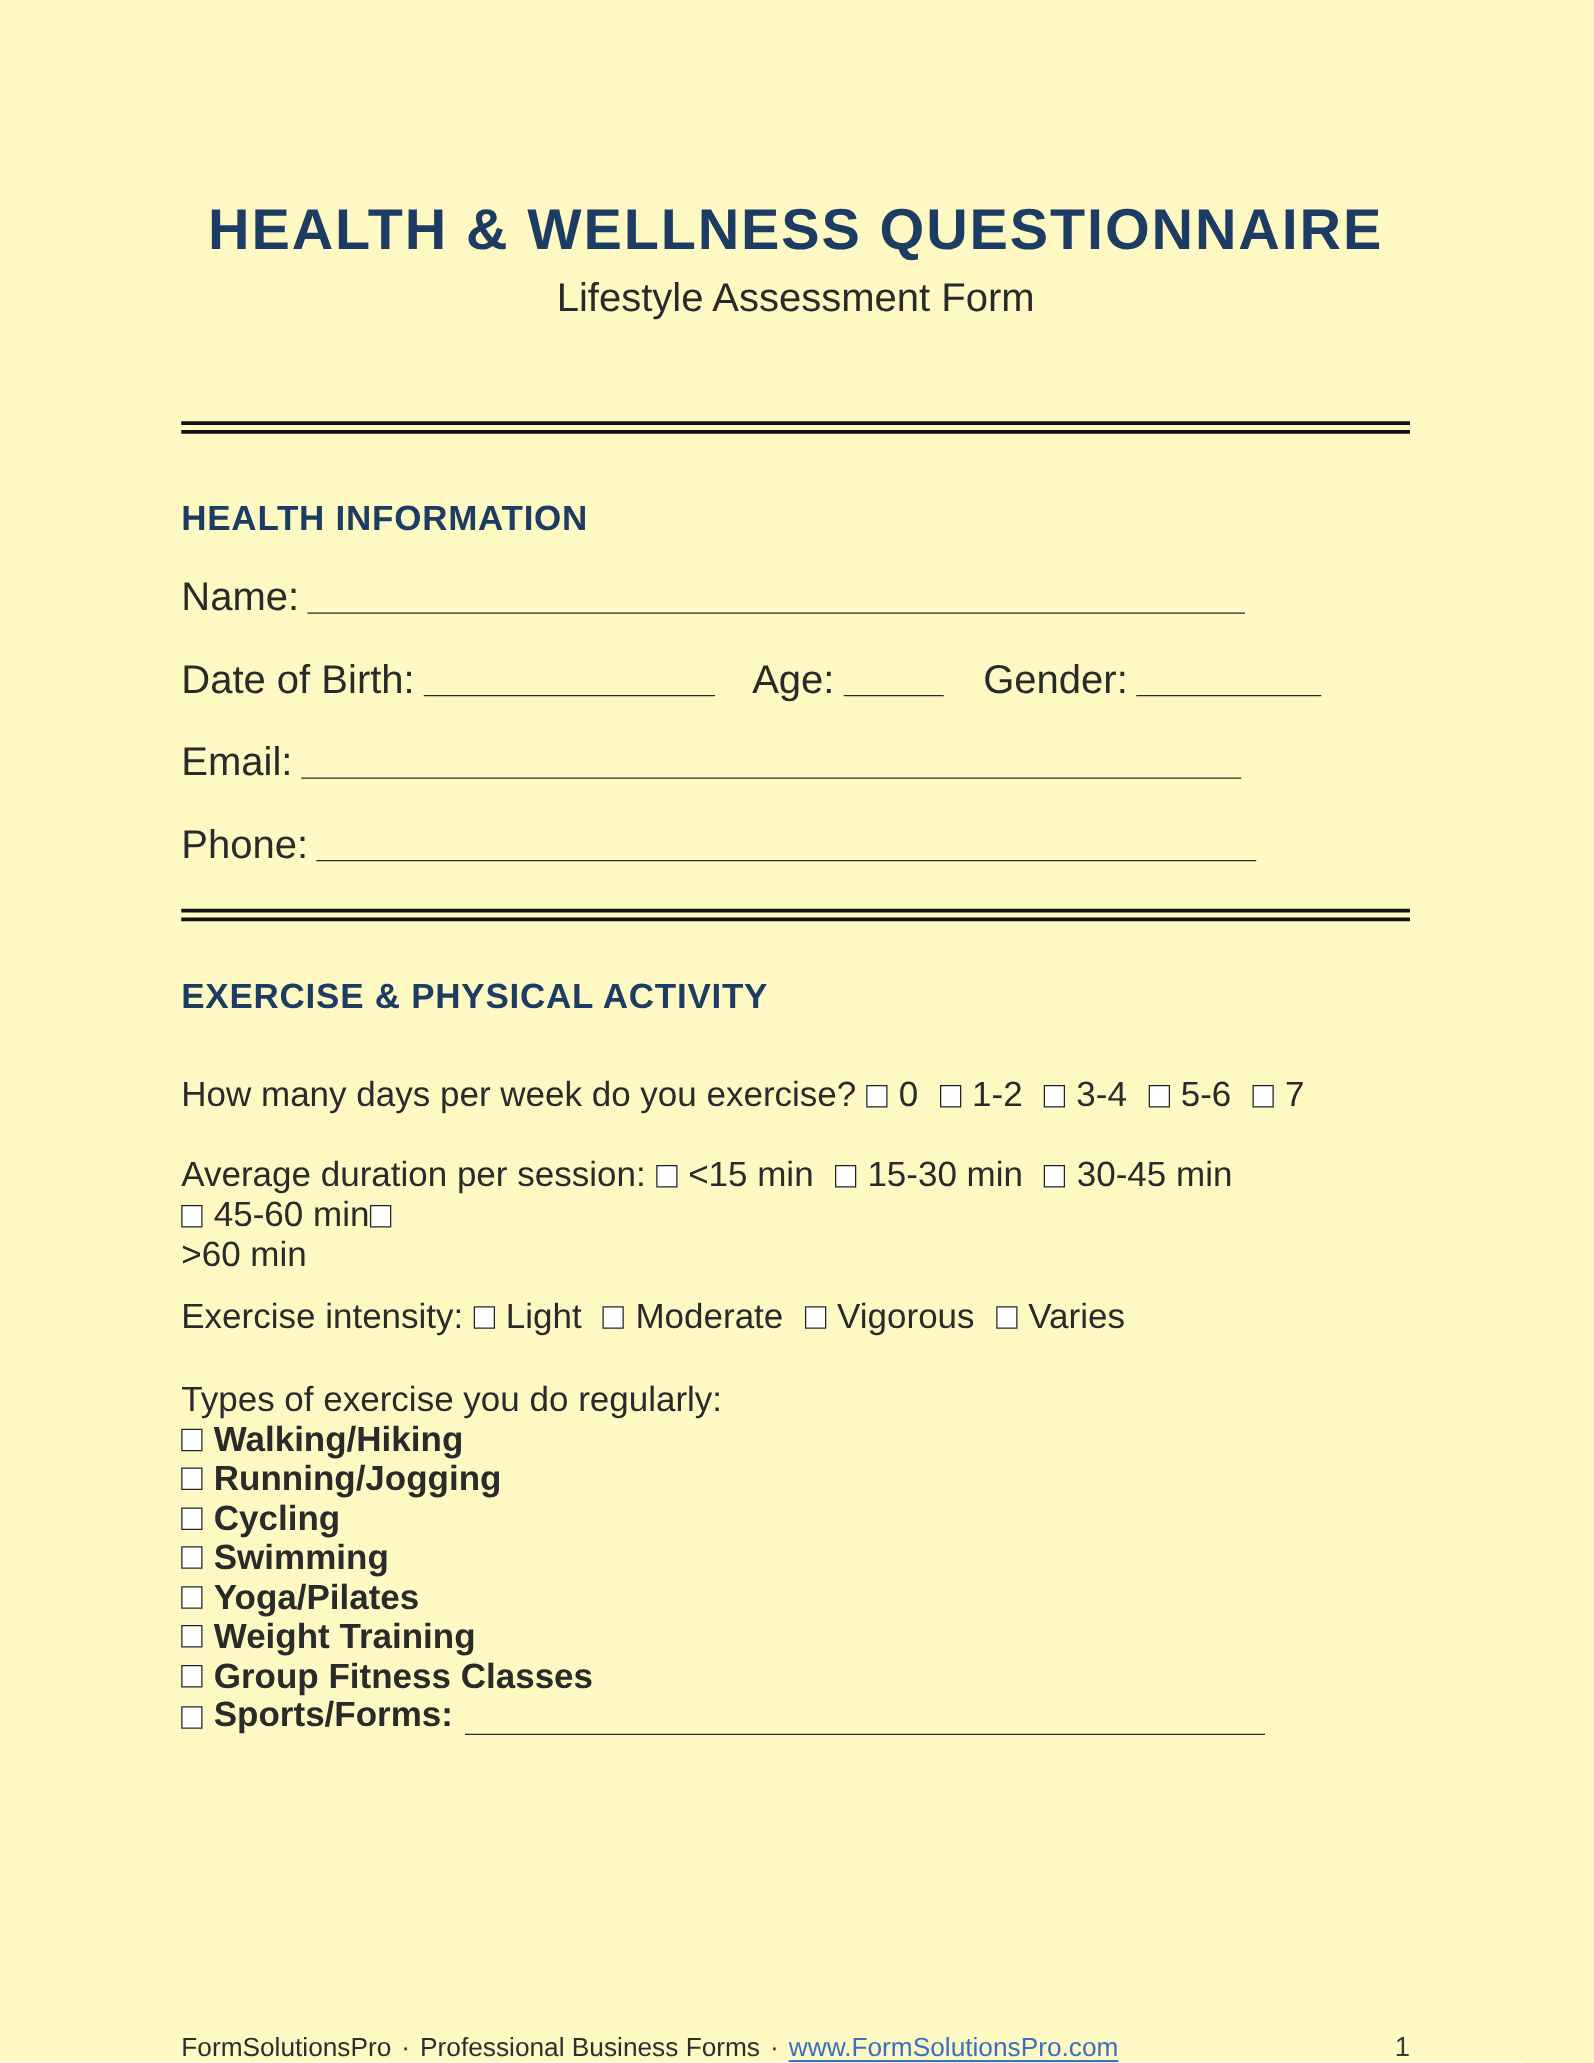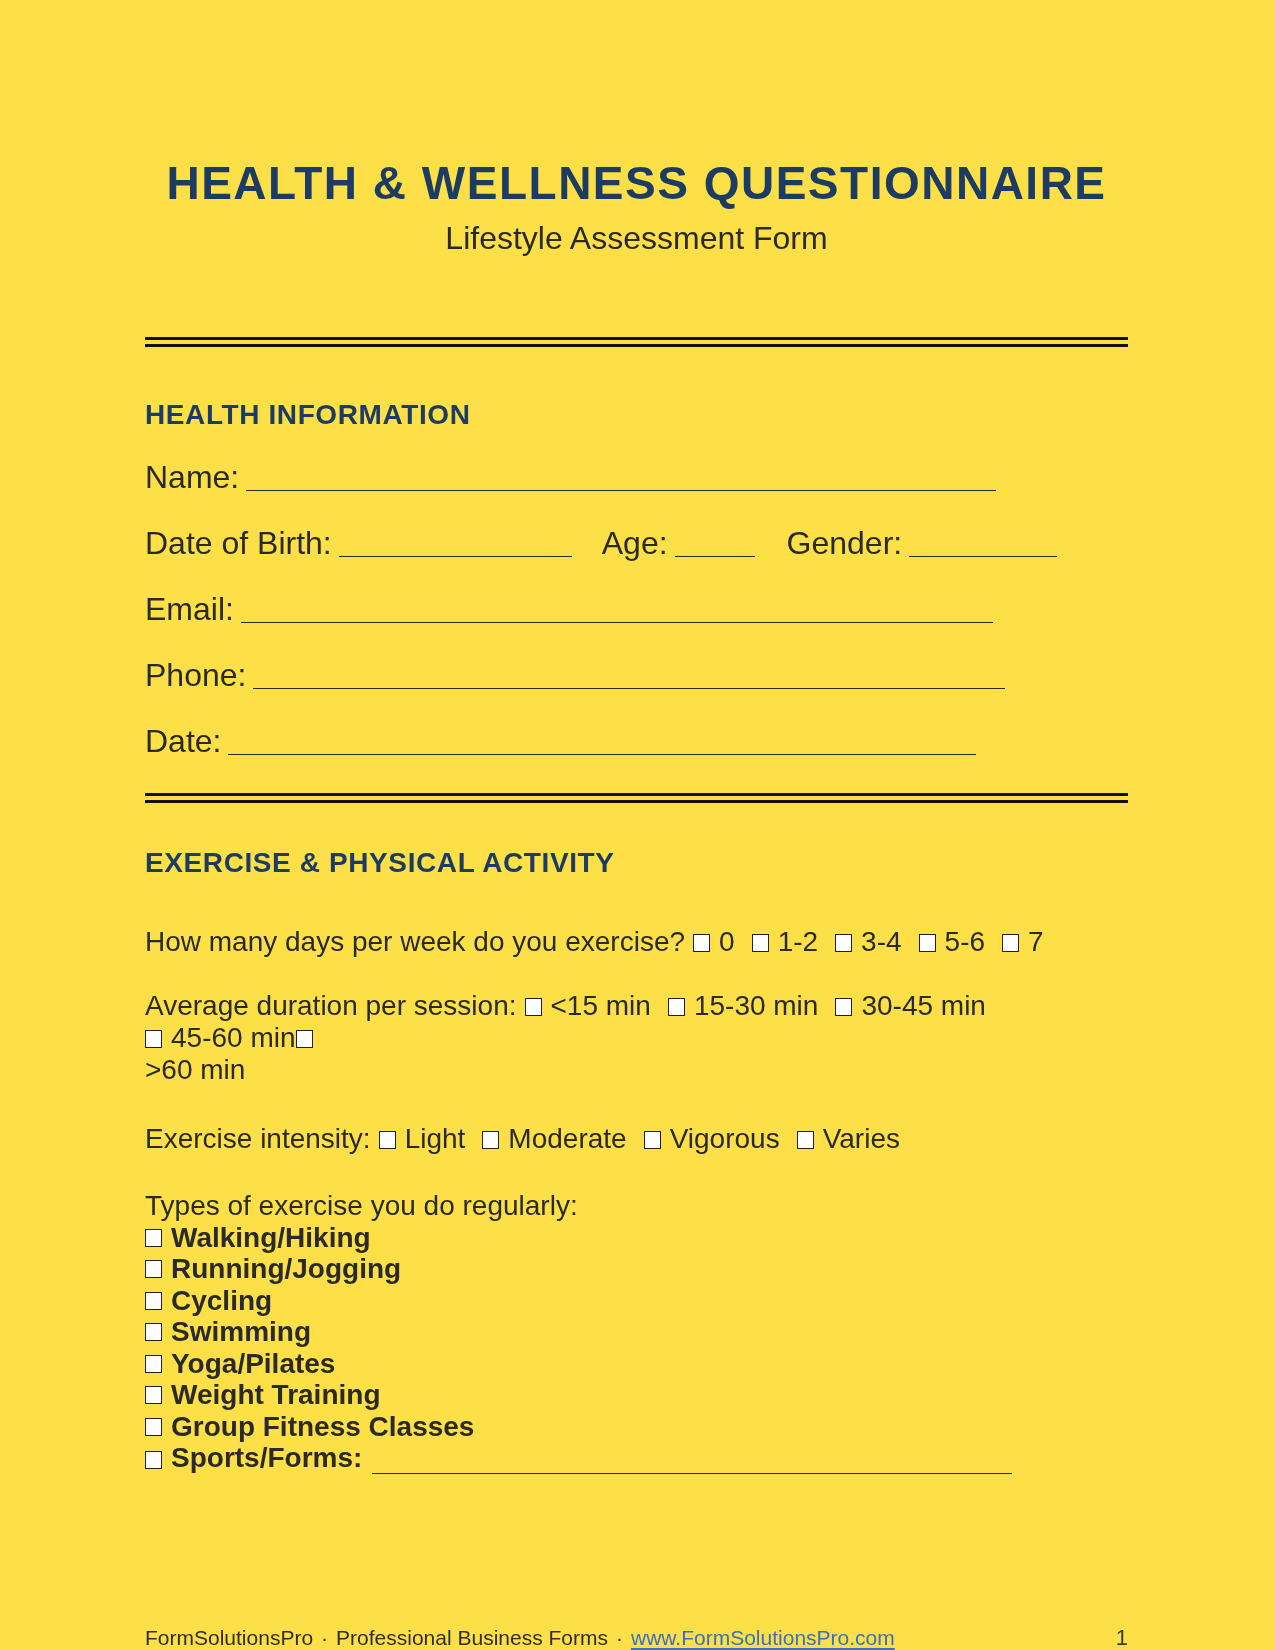--- a/index.html
+++ b/index.html
@@ -1,19 +1,19 @@
 <!DOCTYPE html>
 <html><head>
 <meta charset="utf-8">
 <style>
   html,body{margin:0;padding:0;background:#ffffff;}
   .page{
     position:relative;
     width:1275px;height:1650px;
-    background:#fde047;
+    background:#fef9c3;
     overflow:hidden;
     font-family:"Liberation Sans", sans-serif;
     color:#2a2a2a;
   }
   .content{position:absolute;left:145px;top:0;width:983px;}
 
   .doc-title{
     margin:158px 0 0 0;
     text-align:center;
     font-size:46px;line-height:1.12;
@@ -62,21 +62,21 @@
   .fill-age{width:80px;margin-right:32px;}
   .fill-gender{width:148px;}
   .fill-email{width:752px;}
   .fill-phone{width:752px;}
   .fill-date{width:748px;}
   .fill-other{width:640px;margin-left:10px;}
 
   .question{font-size:28px;line-height:31px;}
   .q-days{margin-top:47px;}
   .q-duration{margin-top:33px;line-height:32px;}
-  .q-intensity{margin-top:37px;}
+  .q-intensity{margin-top:17px;}
   .q-types{margin-top:36px;line-height:31.5px;}
   .q-label{margin-right:8px;}
 
   .cb{
     display:inline-block;
     width:15px;height:16px;
     border:1.7px solid #222222;
     vertical-align:-1px;
     margin-right:9px;
     background:#fff;
@@ -124,24 +124,20 @@
         <span class="fill fill-gender"></span>
       </div>
       <div class="field-row">
         <span class="label">Email:</span>
         <span class="fill fill-email"></span>
       </div>
       <div class="field-row">
         <span class="label">Phone:</span>
         <span class="fill fill-phone"></span>
       </div>
-      <div class="field-row">
-        <span class="label">Date:</span>
-        <span class="fill fill-date"></span>
-      </div>
     </div>
 
     <div class="rule rule-2"></div>
 
     <h2 class="section-heading second">EXERCISE &amp; PHYSICAL ACTIVITY</h2>
 
     <div class="question q-days">
       <span class="q-label">How many days per week do you exercise?</span><span><span class="opt"><span class="cb"></span><span>0</span></span><span class="opt"><span class="cb"></span><span>1-2</span></span><span class="opt"><span class="cb"></span><span>3-4</span></span><span class="opt"><span class="cb"></span><span>5-6</span></span><span class="opt"><span class="cb"></span><span>7</span></span></span>
     </div>
 

